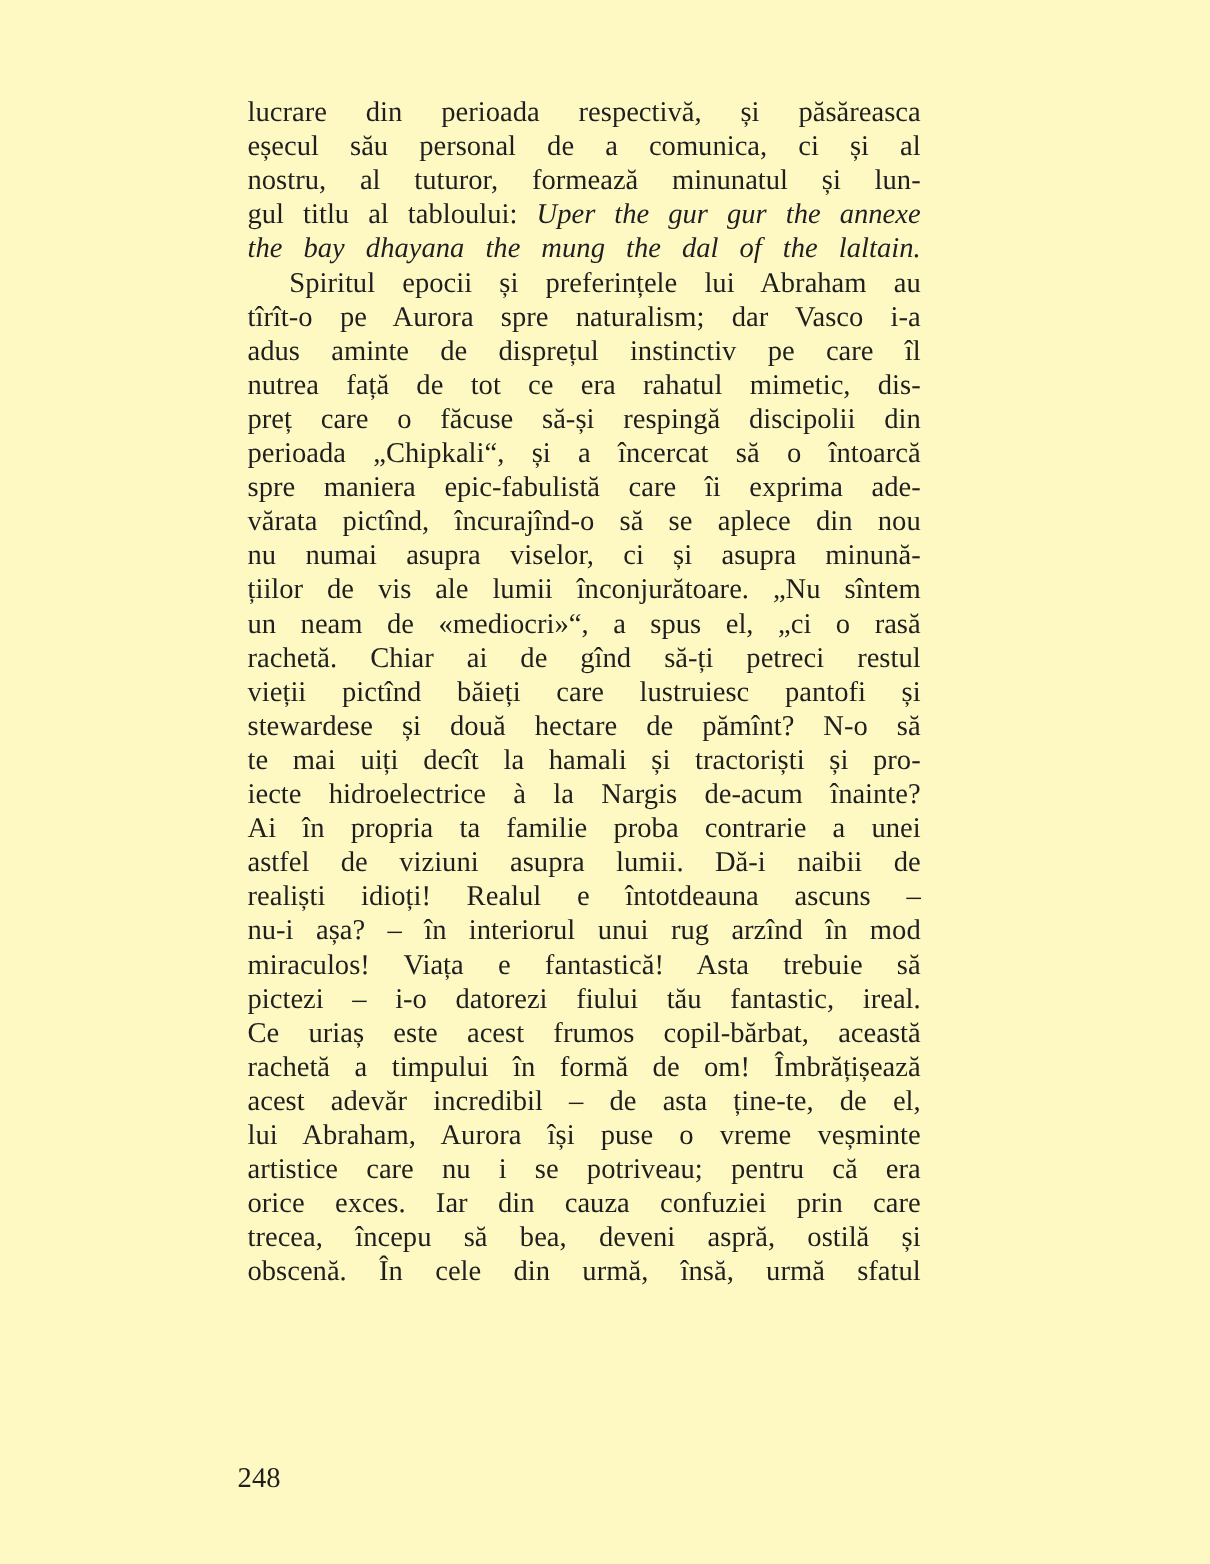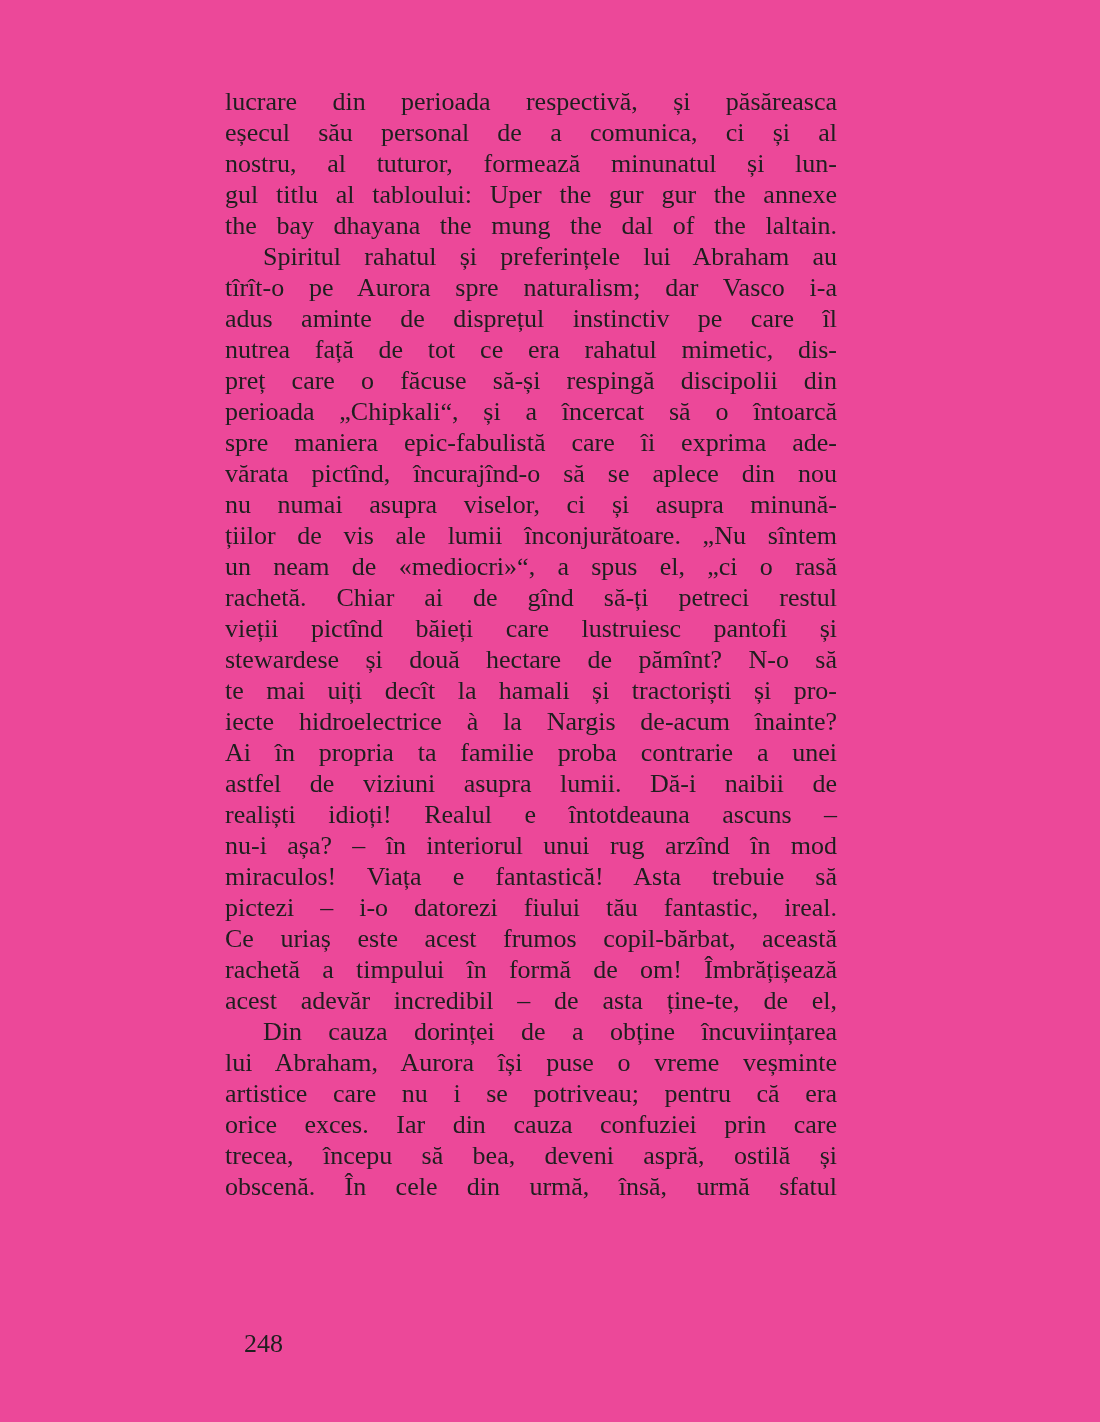--- a/index.html
+++ b/index.html
@@ -4,21 +4,21 @@
 <style>
   html, body {
     margin: 0;
     padding: 0;
     background: #e8e8e8;
   }
   .page {
     position: relative;
     width: 1100px;
     height: 1422px;
-    background: #ec4899;
+    background: #fef9c3;
     overflow: hidden;
     font-family: "Liberation Serif", "DejaVu Serif", serif;
     color: #1f1f1f;
   }
   .text-block {
     position: absolute;
     left: 225px;
     top: 86px;
     width: 612px;
   }
@@ -31,41 +31,42 @@
     text-justify: inter-word;
     white-space: normal;
   }
   .line.indent {
     text-indent: 38px;
   }
   .line.short {
     text-align-last: left;
   }
   .line .it {
+    font-style: italic;
   }
   .page-number {
     position: absolute;
-    left: 244px;
+    left: 216px;
     top: 1328px;
     font-size: 26px;
     line-height: 31px;
     color: #1f1f1f;
   }
 </style>
 </head>
 <body>
 
 <div class="page">
   <div class="text-block">
       <div class="line"><span>lucrare din perioada respectivă, și păsăreasca</span></div>
       <div class="line"><span>eșecul său personal de a comunica, ci și al</span></div>
       <div class="line"><span>nostru, al tuturor, formează minunatul și lun-</span></div>
       <div class="line"><span>gul titlu al tabloului: </span><span class="it">Uper the gur gur the annexe</span></div>
       <div class="line"><span class="it">the bay dhayana the mung the dal of the laltain.</span></div>
-      <div class="line indent"><span>Spiritul rahatul și preferințele lui Abraham au</span></div>
+      <div class="line indent"><span>Spiritul epocii și preferințele lui Abraham au</span></div>
       <div class="line"><span>tîrît-o pe Aurora spre naturalism; dar Vasco i-a</span></div>
       <div class="line"><span>adus aminte de disprețul instinctiv pe care îl</span></div>
       <div class="line"><span>nutrea față de tot ce era rahatul mimetic, dis-</span></div>
       <div class="line"><span>preț care o făcuse să-și respingă discipolii din</span></div>
       <div class="line"><span>perioada „Chipkali“, și a încercat să o întoarcă</span></div>
       <div class="line"><span>spre maniera epic-fabulistă care îi exprima ade-</span></div>
       <div class="line"><span>vărata pictînd, încurajînd-o să se aplece din nou</span></div>
       <div class="line"><span>nu numai asupra viselor, ci și asupra minună-</span></div>
       <div class="line"><span>țiilor de vis ale lumii înconjurătoare. „Nu sîntem</span></div>
       <div class="line"><span>un neam de «mediocri»“, a spus el, „ci o rasă</span></div>
@@ -76,21 +77,20 @@
       <div class="line"><span>iecte hidroelectrice à la Nargis de-acum înainte?</span></div>
       <div class="line"><span>Ai în propria ta familie proba contrarie a unei</span></div>
       <div class="line"><span>astfel de viziuni asupra lumii. Dă-i naibii de</span></div>
       <div class="line"><span>realiști idioți! Realul e întotdeauna ascuns –</span></div>
       <div class="line"><span>nu-i așa? – în interiorul unui rug arzînd în mod</span></div>
       <div class="line"><span>miraculos! Viața e fantastică! Asta trebuie să</span></div>
       <div class="line"><span>pictezi – i-o datorezi fiului tău fantastic, ireal.</span></div>
       <div class="line"><span>Ce uriaș este acest frumos copil-bărbat, această</span></div>
       <div class="line"><span>rachetă a timpului în formă de om! Îmbrățișează</span></div>
       <div class="line"><span>acest adevăr incredibil – de asta ține-te, de el,</span></div>
-      <div class="line indent"><span>Din cauza dorinței de a obține încuviințarea</span></div>
       <div class="line"><span>lui Abraham, Aurora își puse o vreme veșminte</span></div>
       <div class="line"><span>artistice care nu i se potriveau; pentru că era</span></div>
       <div class="line"><span>orice exces. Iar din cauza confuziei prin care</span></div>
       <div class="line"><span>trecea, începu să bea, deveni aspră, ostilă și</span></div>
       <div class="line"><span>obscenă. În cele din urmă, însă, urmă sfatul</span></div>
     </div>
   <div class="page-number">248</div>
 </div>
 
 </body></html>

